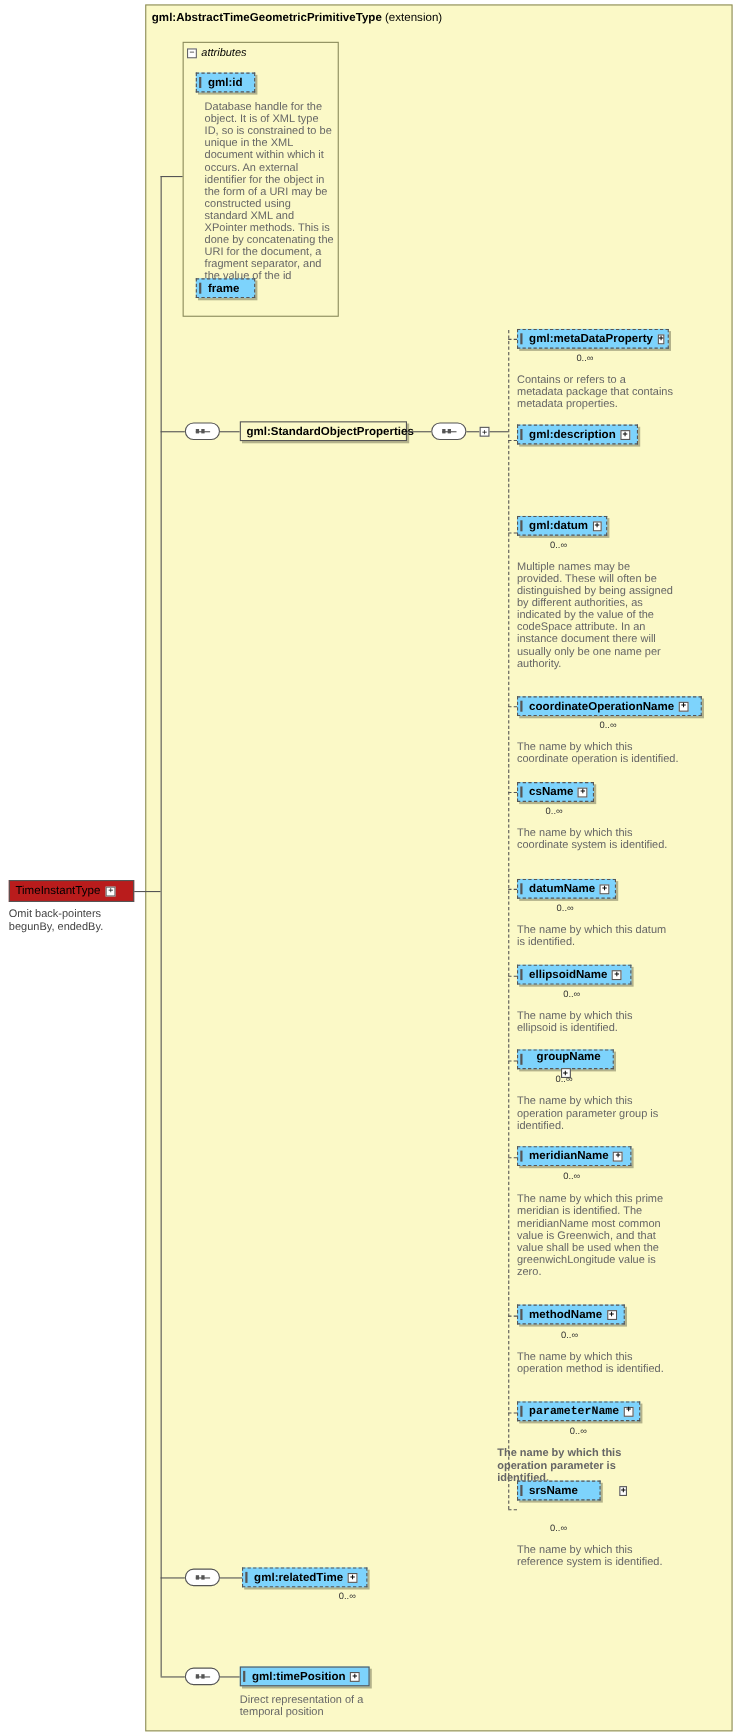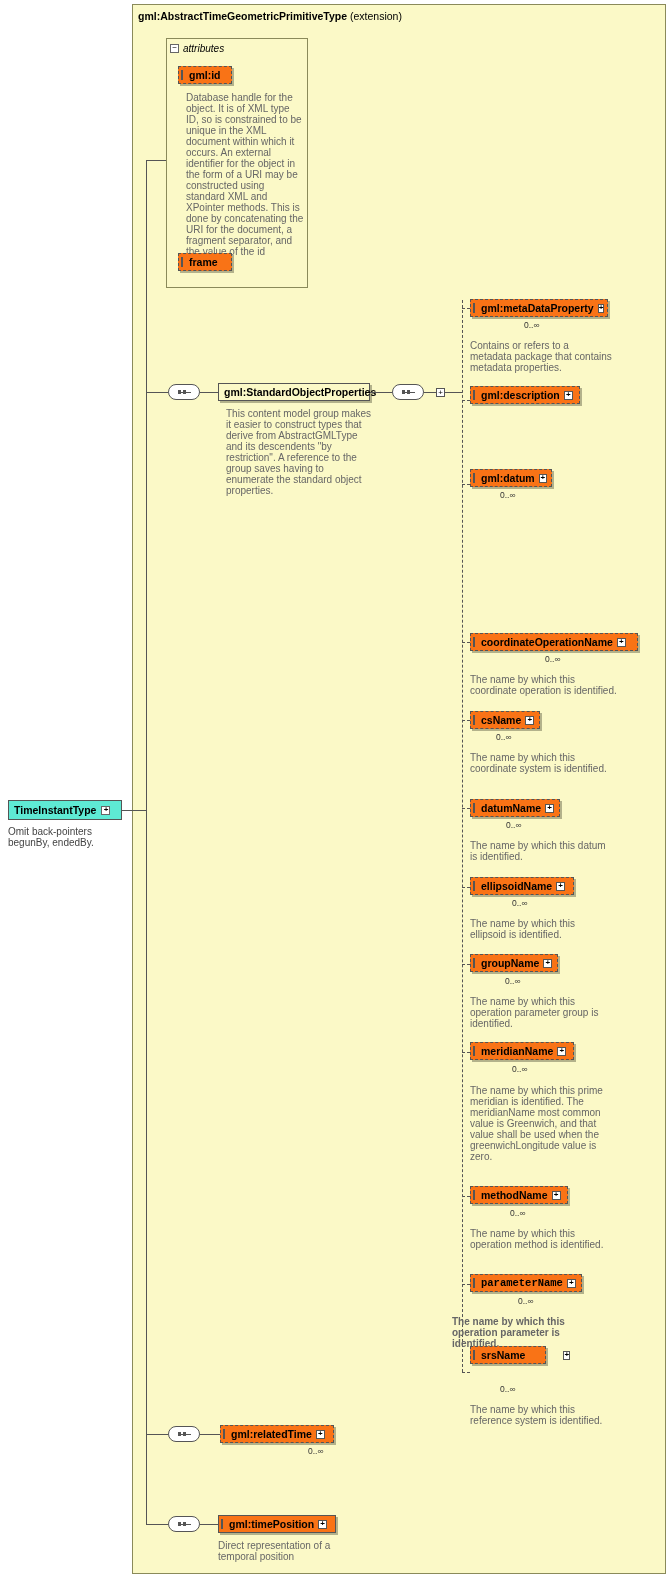--- a/index.html
+++ b/index.html
@@ -27,21 +27,21 @@
     display:flex;align-items:center;gap:4px;font-size:10px;font-style:italic;color:#000;
   }
   .sq{
     width:9px;height:9px;border:1px solid #666;background:#fff;box-sizing:border-box;
     display:inline-flex;align-items:center;justify-content:center;font-size:8px;line-height:1;
     font-family:"Liberation Sans", sans-serif;color:#000;
   }
 
   
   .elbox{
-    position:absolute;box-sizing:border-box;background:#f97316;
+    position:absolute;box-sizing:border-box;background:#7dd3fc;
     border:1px dashed #555;display:flex;align-items:center;padding:0 4px;gap:4px;
     font-size:10.5px;font-weight:bold;color:#000;white-space:nowrap;
   }
   .elbox.solid{border:1px solid #555;}
   .elbox .plus{
     width:9px;height:9px;border:1px solid #555;background:#fff;box-sizing:border-box;
     display:inline-flex;align-items:center;justify-content:center;font-size:8px;line-height:1;
   }
   
   .bar{position:absolute;left:2px;top:3px;bottom:3px;width:2px;background:#555;}
@@ -70,22 +70,22 @@
   .seq i:after{left:5px;}
 
   .expander{
     position:absolute;width:9px;height:9px;border:1px solid #555;background:#fff;box-sizing:border-box;
     display:flex;align-items:center;justify-content:center;font-size:8px;line-height:1;color:#000;
   }
 
   
   .rootbox{
     position:absolute;left:8px;top:800px;width:114px;height:20px;box-sizing:border-box;
-    background:#5eead4;border:1px solid #555;display:flex;align-items:center;gap:5px;padding:0 5px;
-    font-size:10.5px;font-weight:bold;color:#000;
+    background:#b91c1c;border:1px solid #555;display:flex;align-items:center;gap:5px;padding:0 5px;
+    font-size:10.5px;font-weight:normal;color:#000;
   }
 
   .card-lbl{position:absolute;font-size:8.5px;color:#333;}
 
   .ln{position:absolute;background:#555;}
   .lnh{height:1px;}
   .lnv{width:1px;}
   .dash-v{position:absolute;width:0;border-left:1px dashed #555;}
   .dash-h{position:absolute;height:0;border-top:1px dashed #555;}
 </style>
@@ -131,21 +131,20 @@
   <div class="ln lnh" style="left:146px;top:1524px;width:22px;"></div>
 
   <div class="seq" style="left:168px;top:384px;">
       <i></i>
     </div>
   <div class="ln lnh" style="left:200px;top:392px;width:18px;"></div>
 
   <div class="grpbox shadow" style="left:218px;top:383px;width:152px;height:18px;">
     <span>gml:StandardObjectProperties</span>
   </div>
-  <div class="doc" style="left:226px;top:408px;width:146px;">This content model group makes it easier to construct types that        derive from AbstractGMLType and its descendents "by restriction".        A reference to the group saves having to enumerate the standard object properties.</div>
 
   <div class="ln lnh" style="left:370px;top:392px;width:22px;"></div>
   <div class="seq" style="left:392px;top:384px;">
       <i></i>
     </div>
   <div class="ln lnh" style="left:424px;top:392px;width:12px;"></div>
   <div class="expander" style="left:436px;top:388px;">+</div>
 
   <div class="dash-v" style="left:462px;top:300px;height:1072px;"></div>
   <div class="ln lnh" style="left:445px;top:392px;width:17px;"></div>
@@ -166,20 +165,21 @@
     <span class="plus">+</span>
   </div>
 
   <div class="dash-h" style="left:462px;top:484px;width:8px;"></div>
   <div class="elbox shadow" style="left:470px;top:469px;width:82px;height:18px;">
     <span class="bar"></span>
     <span style="margin-left:6px;">gml:datum</span>
     <span class="plus">+</span>
   </div>
   <div class="card-lbl" style="left:500px;top:490px;">0..∞</div>
+  <div class="doc" style="left:470px;top:510px;width:142px;">Multiple names may be provided.  These will often be distinguished by being assigned by different authorities, as indicated by the value of the codeSpace attribute.  In an instance document there will usually only be one name per authority.</div>
 
   <div class="dash-h" style="left:462px;top:642px;width:8px;"></div>
   <div class="elbox shadow" style="left:470px;top:633px;width:168px;height:18px;">
     <span class="bar"></span>
     <span style="margin-left:6px;">coordinateOperationName</span>
     <span class="plus">+</span>
   </div>
   <div class="card-lbl" style="left:545px;top:654px;">0..∞</div>
   <div class="doc" style="left:470px;top:674px;width:152px;">The name by which this coordinate operation is identified.</div>
 
@@ -204,21 +204,21 @@
   <div class="dash-h" style="left:462px;top:887px;width:8px;"></div>
   <div class="elbox shadow" style="left:470px;top:877px;width:104px;height:18px;">
     <span class="bar"></span>
     <span style="margin-left:6px;">ellipsoidName</span>
     <span class="plus">+</span>
   </div>
   <div class="card-lbl" style="left:512px;top:898px;">0..∞</div>
   <div class="doc" style="left:470px;top:918px;width:142px;">The name by which this ellipsoid is identified.</div>
 
   <div class="dash-h" style="left:462px;top:964px;width:8px;"></div>
-  <div class="elbox shadow" style="left:470px;top:954px;width:88px;height:18px;">
+  <div class="elbox shadow" style="left:470px;top:954px;width:88px;height:18px;flex-direction:column;">
     <span class="bar"></span>
     <span style="margin-left:6px;">groupName</span>
     <span class="plus">+</span>
   </div>
   <div class="card-lbl" style="left:505px;top:976px;">0..∞</div>
   <div class="doc" style="left:470px;top:996px;width:142px;">The name by which this operation parameter group is identified.</div>
 
   <div class="dash-h" style="left:462px;top:1052px;width:8px;"></div>
   <div class="elbox shadow" style="left:470px;top:1042px;width:104px;height:18px;">
     <span class="bar"></span>

